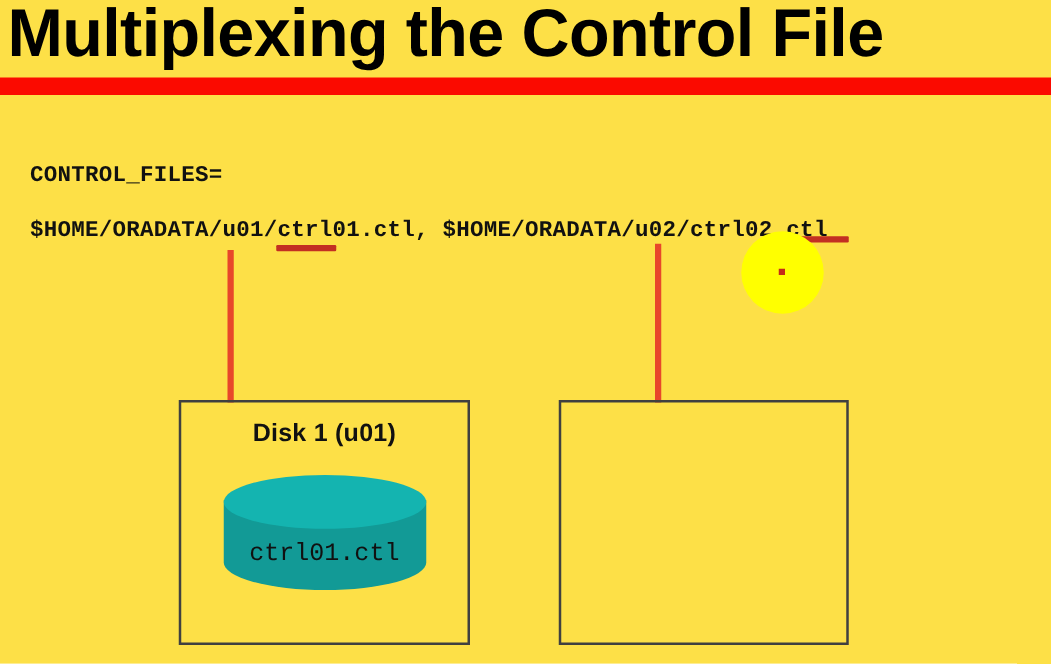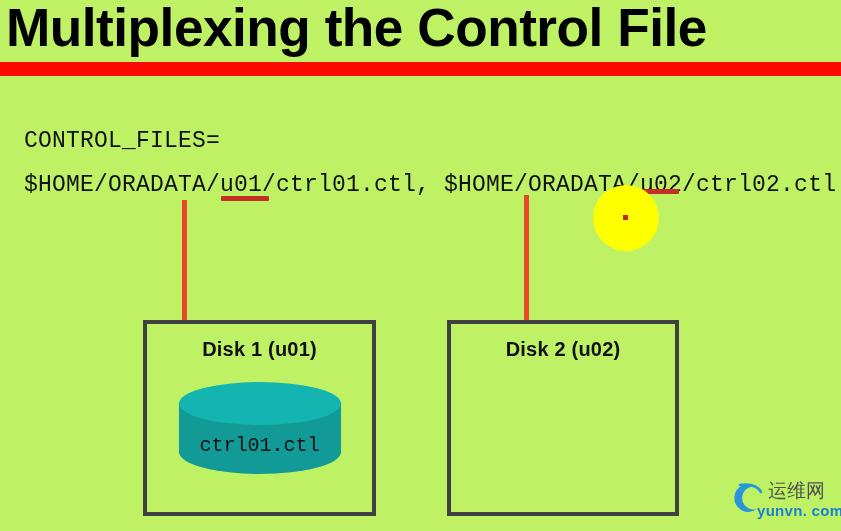--- a/index.html
+++ b/index.html
@@ -4,21 +4,21 @@
 <style>
   html, body {
     margin: 0;
     padding: 0;
     background: #ffffff;
   }
   #slide {
     position: relative;
     width: 841px;
     height: 531px;
-    background: #bef264;
+    background: #fde047;
     overflow: hidden;
     font-family: "Liberation Sans", sans-serif;
   }
 
   
   #title {
     position: absolute;
     left: 6px;
     top: -4px;
     width: 835px;
@@ -39,22 +39,22 @@
     top: 62px;
     width: 841px;
     height: 14px;
     background: #fb0a00;
   }
 
   
   .code-line {
     position: absolute;
     font-family: "Liberation Mono", "DejaVu Sans Mono", monospace;
-    font-weight: normal;
-    font-size: 23px;
+    font-weight: bold;
+    font-size: 18px;
     line-height: 24px;
     color: #111111;
     white-space: pre;
     letter-spacing: 0.2px;
   }
   #code-line-1 { left: 24px; top: 129px; }
   #code-line-2 { left: 24px; top: 173px; }
 
   
   .red-underline {
@@ -90,21 +90,21 @@
     position: absolute;
     width: 5px;
     background: #e8472a;
   }
   #connector-1 { left: 182px; top: 200px; height: 122px; }
   #connector-2 { left: 524px; top: 195px; height: 127px; }
 
   
   .disk-box {
     position: absolute;
-    border: 4px solid #404040;
+    border: 2px solid #404040;
     background: transparent;
     box-sizing: border-box;
   }
   #disk-box-1 { left: 143px; top: 320px; width: 233px; height: 196px; }
   #disk-box-2 { left: 447px; top: 320px; width: 232px; height: 196px; }
 
   .disk-label {
     position: absolute;
     top: 14px;
     left: 0;
@@ -219,25 +219,16 @@
   <div class="disk-box" id="disk-box-1">
     <div class="disk-label">Disk 1 (u01)</div>
     <div class="cylinder">
       <div class="cyl-body"></div>
       <div class="cyl-top"></div>
       <div class="cyl-text">ctrl01.ctl</div>
     </div>
   </div>
 
   <div class="disk-box" id="disk-box-2">
-    <div class="disk-label">Disk 2 (u02)</div>
   </div>
 
-  <div id="watermark">
-    <svg id="wm-logo" viewBox="0 0 36 36">
-      <path d="M27 7 A14 14 0 1 0 27 29 A11.5 11.5 0 1 1 27 7 Z" fill="#2a95dd"></path>
-      <path d="M10 5 Q26 3 31 12" stroke="#2a95dd" stroke-width="2.6" fill="none" stroke-linecap="round"></path>
-    </svg>
-    <div id="wm-cn">运维网</div>
-    <div id="wm-en">yunvn. com</div>
-  </div>
 
 </div>
 
 </body></html>

